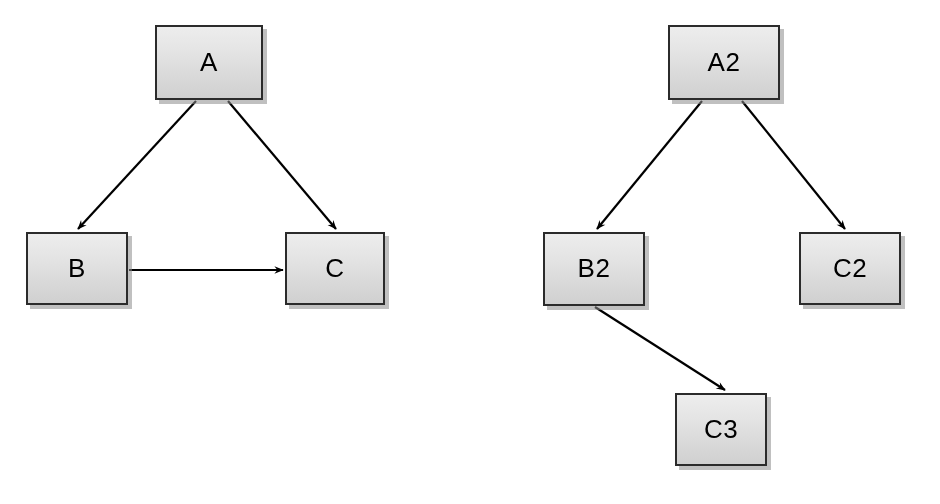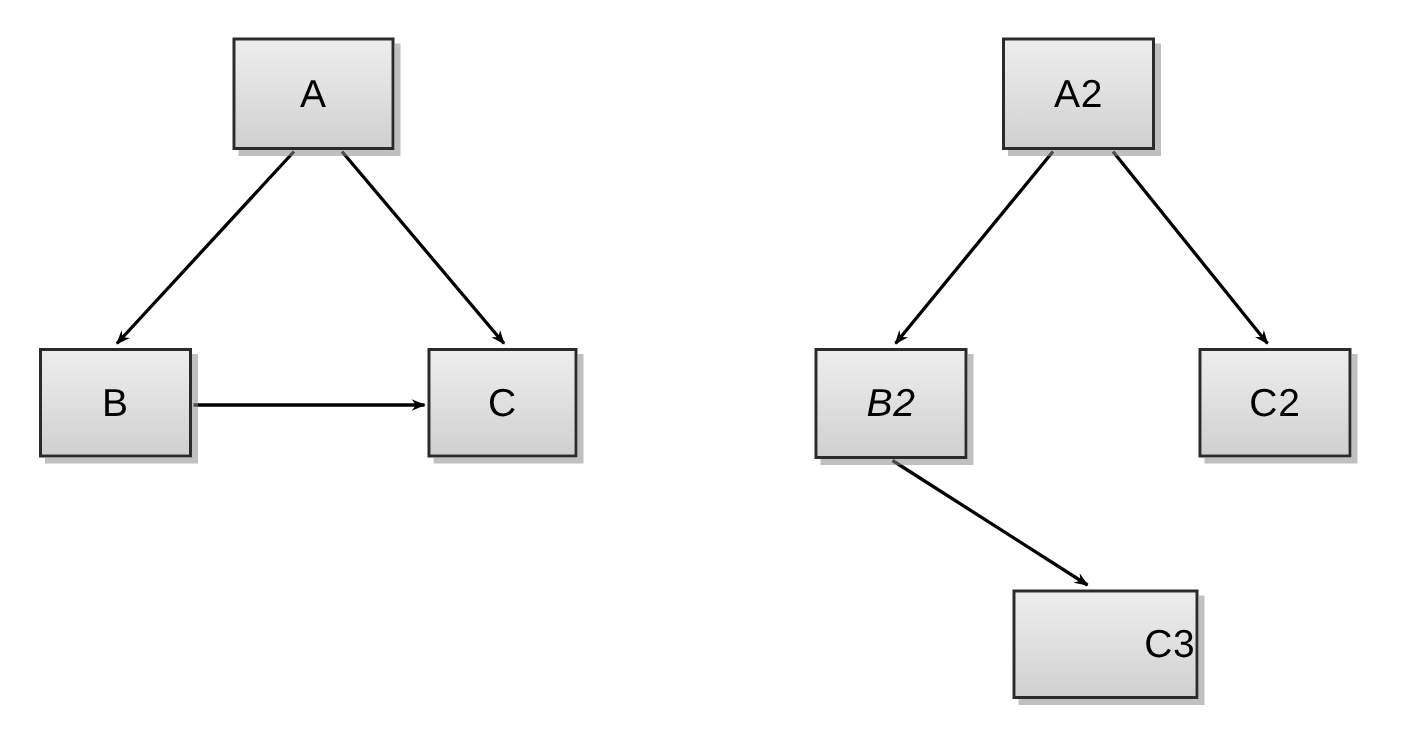--- a/index.html
+++ b/index.html
@@ -76,27 +76,27 @@
   <div id="nodes">
       <div class="node" style="left: 155px; top: 25px; width: 108px; height: 75px;">
         <span class="node-label">A</span>
       </div>
       <div class="node" style="left: 26px; top: 232px; width: 102px; height: 73px;">
         <span class="node-label">B</span>
       </div>
       <div class="node" style="left: 285px; top: 232px; width: 100px; height: 73px;">
         <span class="node-label">C</span>
       </div>
-      <div class="node" style="left: 668px; top: 25px; width: 102px; height: 75px; text-align: center;">
+      <div class="node" style="left: 668px; top: 25px; width: 112px; height: 75px; text-align: center;">
         <span class="node-label">A2</span>
       </div>
-      <div class="node" style="left: 543px; top: 232px; width: 102px; height: 74px; font-style: italic;">
+      <div class="node" style="left: 543px; top: 232px; width: 102px; height: 74px;">
         <span class="node-label">B2</span>
       </div>
       <div class="node" style="left: 799px; top: 232px; width: 102px; height: 73px; text-align: right;">
         <span class="node-label">C2</span>
       </div>
-      <div class="node" style="left: 675px; top: 393px; width: 124px; height: 73px; justify-content: flex-end;">
+      <div class="node" style="left: 675px; top: 393px; width: 92px; height: 73px;">
         <span class="node-label">C3</span>
       </div>
     </div>
 
 </div>
 
 </body></html>

